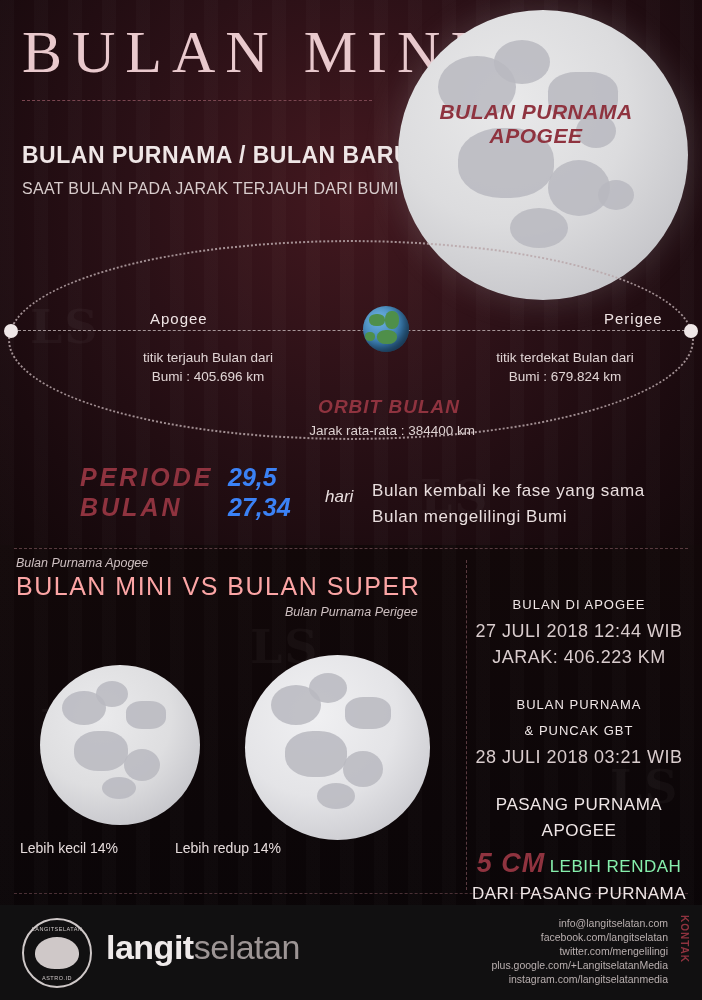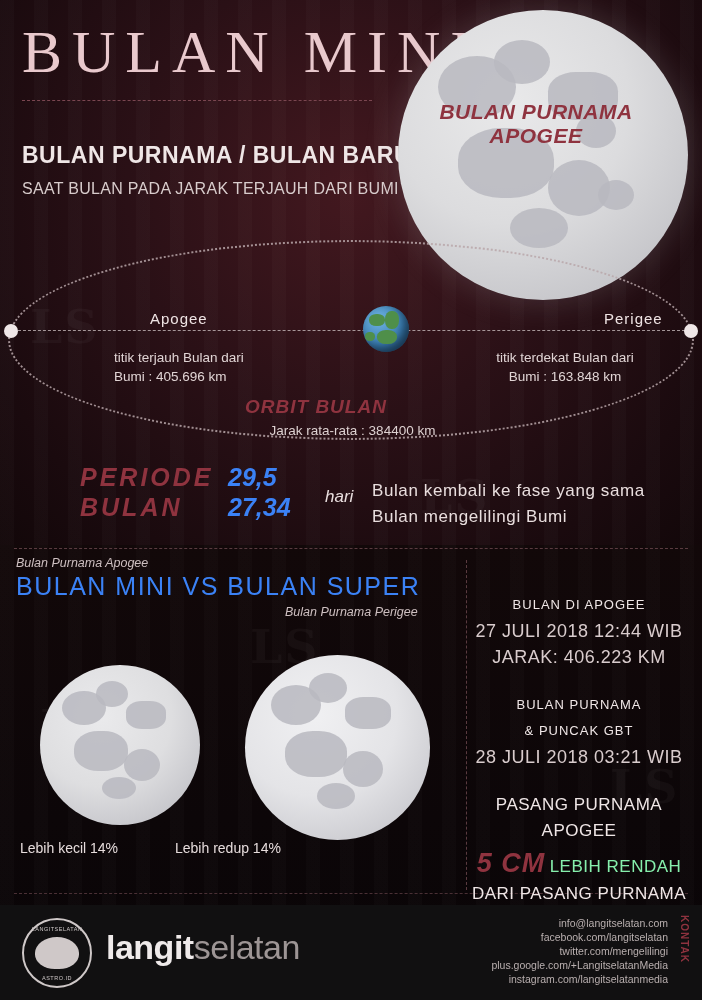--- a/index.html
+++ b/index.html
@@ -147,35 +147,35 @@
   .land { position: absolute; background: #4f8f4a; border-radius: 45%; }
   .lbl-apogee-pt {
     position: absolute; left: 150px; top: 310px;
     font-size: 15px; letter-spacing: 1px; color: #efe4e4;
   }
   .lbl-perigee-pt {
     position: absolute; left: 604px; top: 310px;
     font-size: 15px; letter-spacing: 1px; color: #efe4e4;
   }
   .apogee-detail {
-    position: absolute; left: 114px; top: 348px; width: 220px;
-    font-size: 13.5px; line-height: 19px; color: #e0d4d4;
+    position: absolute; left: 98px; top: 348px; width: 220px;
+    text-align: center; font-size: 13.5px; line-height: 19px; color: #e0d4d4;
   }
   .perigee-detail {
     position: absolute; left: 455px; top: 348px; width: 220px;
     text-align: center; font-size: 13.5px; line-height: 19px; color: #e0d4d4;
   }
   .orbit-title {
     position: absolute; left: 245px; top: 396px; width: 215px;
-    text-align: left; font-size: 19px; font-weight: bold; font-style: italic;
+    text-align: right; font-size: 19px; font-weight: bold; font-style: italic;
     letter-spacing: 1px; color: #8f333f;
   }
   .orbit-sub {
     position: absolute; left: 230px; top: 423px; width: 245px;
-    text-align: center; font-size: 13.5px; color: #ded2d2;
+    text-align: right; font-size: 13.5px; color: #ded2d2;
   }
 
   
   .periode-label {
     position: absolute; left: 80px; top: 462px;
     font-size: 25px; font-weight: bold; font-style: italic;
     letter-spacing: 3px; line-height: 30px; color: #8f333f;
   }
   .periode-nums {
     position: absolute; left: 228px; top: 462px;
@@ -205,21 +205,21 @@
     border-top: 1px dashed #4a3035;
   }
 
   
   .cmp-tag-top {
     position: absolute; left: 16px; top: 556px;
     font-size: 12.5px; font-style: italic; color: #cdbfc0;
   }
   .cmp-title {
     position: absolute; left: 16px; top: 572px;
-    font-size: 25px; letter-spacing: 1.5px; color: #3b82f6;
+    font-size: 25px; letter-spacing: 1.5px; color: #fca5a5;
   }
   .cmp-tag-bottom {
     position: absolute; left: 285px; top: 605px;
     font-size: 12.5px; font-style: italic; color: #cdbfc0;
   }
   .moon-mini {
     position: absolute; left: 40px; top: 665px;
     width: 160px; height: 160px; border-radius: 50%;
     background: radial-gradient(circle at 38% 32%, #eaeaec 0%, #dedee0 48%, #c6c6cb 80%, #aaaab0 100%);
     overflow: hidden;
@@ -344,21 +344,21 @@
 
   <div class="lbl-apogee-pt">Apogee</div>
   <div class="lbl-perigee-pt">Perigee</div>
 
   <div class="apogee-detail">
     <div>titik terjauh Bulan dari</div>
     <div>Bumi : 405.696 km</div>
   </div>
   <div class="perigee-detail">
     <div>titik terdekat Bulan dari</div>
-    <div>Bumi : 163.848 km</div>
+    <div>Bumi : 679.824 km</div>
   </div>
 
   <div class="orbit-title">ORBIT BULAN</div>
   <div class="orbit-sub">Jarak rata-rata : 384400 km</div>
 
   <div class="periode-label">
     <div>PERIODE</div>
     <div>BULAN</div>
   </div>
   <div class="periode-nums">

